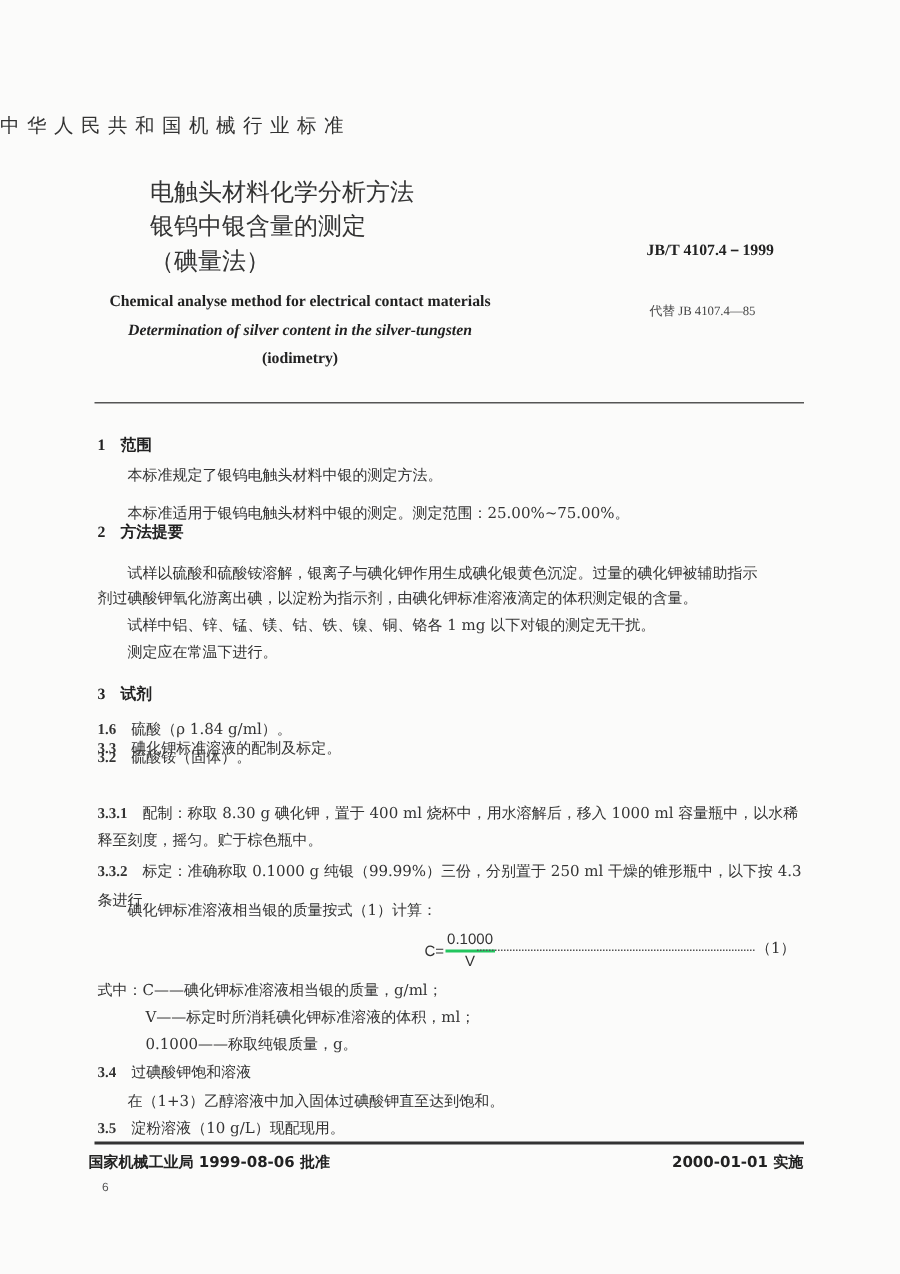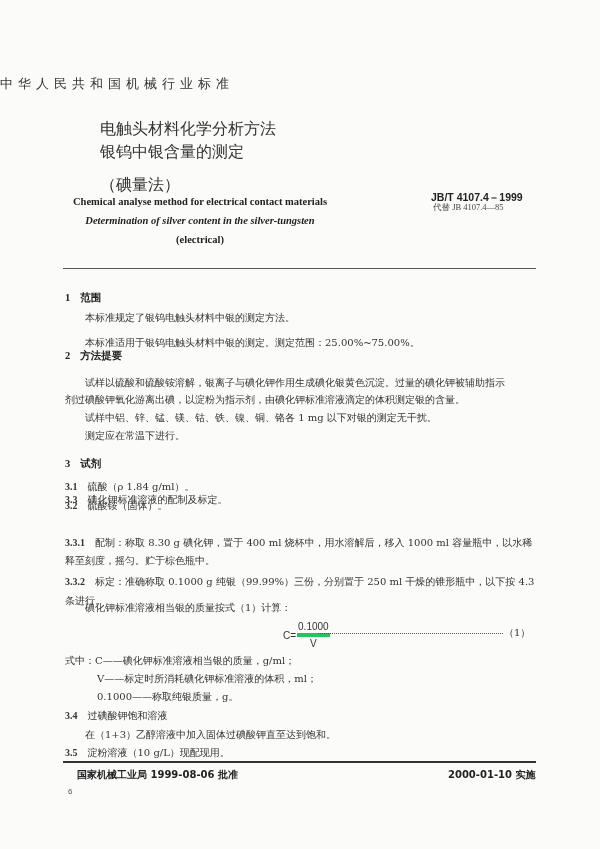--- a/index.html
+++ b/index.html
@@ -5,55 +5,55 @@
   html, body { margin: 0; padding: 0; }
   body {
     width: 600px; height: 849px; background: #fbfbfa; position: relative; overflow: hidden;
     font-family: "DejaVu Serif", "Liberation Serif", serif; color: #2a2a2a;
   }
   .abs { position: absolute; }
   .std-header { left: 0; width: 420px; top: 75px; text-align: left; font-family: "DejaVu Sans", sans-serif; font-size: 13px; letter-spacing: 5px; color: #333; }
   .title-zh { left: 100px; width: 180px; text-align: left; font-family: Liberation Sans, sans-serif; font-size: 16px; color: #333; line-height: 23px; }
   .t1 { top: 117px; }
   .t2 { top: 140px; }
-  .t3 { top: 173px; }
+  .t3 { top: 163px; }
   .title-en { left: 60px; width: 280px; text-align: center; font-family: "Liberation Serif", serif; font-weight: bold; font-size: 10.5px; color: #222; line-height: 19px; }
   .e1 { top: 192px; } .e2 { top: 211px; font-style: italic; } .e3 { top: 230px; }
-  .std-no { left: 431px; top: 160px; font-family: Liberation Sans, sans-serif; font-weight: bold; font-size: 10.5px; color: #222; margin-top: 31px; }
+  .std-no { left: 431px; top: 160px; font-family: Liberation Serif, serif; font-weight: bold; font-size: 10.5px; color: #222; }
   .replaces { left: 433px; top: 190px; font-size: 8.5px; color: #444; font-family: "Liberation Serif", serif; margin-top: 12px; }
   .rule { left: 63px; width: 473px; height: 0; border-top: 1.5px solid #555; }
   .rule.top { top: 268px; }
   .rule.bottom { top: 761px; border-top: 2px solid #333; }
   .body-text { font-size: 10px; line-height: 15px; color: #333; font-family: "DejaVu Serif", serif; white-space: nowrap; }
   .sec-h { font-weight: bold; font-size: 10.5px; font-family: "DejaVu Sans", sans-serif; color: #222; }
   .num { font-weight: bold; font-family: "Liberation Serif", serif; margin-right: 10px; }
   .indent { left: 85px; }
   .flush { left: 65px; }
   .formula { left: 283px; top: 610px; font-family: "Liberation Sans", sans-serif; font-size: 10px; color: #333; display: flex; align-items: center; }
   .frac { display: inline-flex; flex-direction: column; align-items: center; margin-left: 1px; }
-  .frac .n { border-bottom: 4px solid #22c55e; padding: 0 1px; line-height: 13px; }
+  .frac .n { border-bottom: 2px solid #22c55e; padding: 0 1px; line-height: 13px; }
   .frac .d { line-height: 13px; }
   .dots { left: 318px; top: 619px; width: 185px; border-top: 1px dotted #555; }
   .eqno { left: 504px; top: 611px; font-size: 10px; }
-  .footer-l { left: 77px; top: 768px; font-family: "DejaVu Sans", sans-serif; font-weight: bold; font-size: 10px; color: #222; text-align: right; }
+  .footer-l { left: 59px; top: 768px; font-family: "DejaVu Sans", sans-serif; font-weight: bold; font-size: 10px; color: #222; text-align: right; }
   .footer-r { left: 448px; top: 768px; font-family: "DejaVu Sans", sans-serif; font-weight: bold; font-size: 10px; color: #222; }
   .page-no { left: 68px; top: 787px; font-size: 8px; color: #555; font-family: "Liberation Sans", sans-serif; }
 </style>
 </head>
 <body>
 
 <div class="abs std-header">中华人民共和国机械行业标准</div>
 
 <div class="abs title-zh t1">电触头材料化学分析方法</div>
 <div class="abs title-zh t2">银钨中银含量的测定</div>
 <div class="abs title-zh t3">（碘量法）</div>
 
 <div class="abs title-en e1">Chemical analyse method for electrical contact materials</div>
 <div class="abs title-en e2">Determination of silver content in the silver-tungsten</div>
-<div class="abs title-en e3">(electrical)</div>
+<div class="abs title-en e3">(iodimetry)</div>
 
 <div class="abs std-no">JB/T 4107.4－1999</div>
 <div class="abs replaces">代替 JB 4107.4—85</div>
 
 <div class="abs rule top"></div>
 
 <div class="abs flush body-text sec-h" style="top:290px">
   <span class="num">1</span><span>范围</span>
 </div>
 <div class="abs indent body-text" style="top:310px">本标准规定了银钨电触头材料中银的测定方法。</div>
@@ -64,21 +64,21 @@
 </div>
 <div class="abs indent body-text" style="top:375px">试样以硫酸和硫酸铵溶解，银离子与碘化钾作用生成碘化银黄色沉淀。过量的碘化钾被辅助指示</div>
 <div class="abs flush body-text" style="top:392px">剂过碘酸钾氧化游离出碘，以淀粉为指示剂，由碘化钾标准溶液滴定的体积测定银的含量。</div>
 <div class="abs indent body-text" style="top:410px">试样中铝、锌、锰、镁、钴、铁、镍、铜、铬各 1 mg 以下对银的测定无干扰。</div>
 <div class="abs indent body-text" style="top:428px">测定应在常温下进行。</div>
 
 <div class="abs flush body-text sec-h" style="top:456px">
   <span class="num">3</span><span>试剂</span>
 </div>
 <div class="abs flush body-text" style="top:479px">
-  <span class="num">3.1</span><span>硫酸（ρ 1.84 g/ml）。</span>
+  <span class="num">1.6</span><span>硫酸（ρ 1.84 g/ml）。</span>
 </div>
 <div class="abs flush body-text" style="top:498px">
   <span class="num">3.2</span><span>硫酸铵（固体）。</span>
 </div>
 <div class="abs flush body-text" style="top:492px">
   <span class="num">3.3</span><span>碘化钾标准溶液的配制及标定。</span>
 </div>
 <div class="abs flush body-text" style="top:535px">
   <span class="num">3.3.1</span><span>配制：称取 8.30 g 碘化钾，置于 400 ml 烧杯中，用水溶解后，移入 1000 ml 容量瓶中，以水稀</span>
 </div>
@@ -108,14 +108,14 @@
   <span class="num">3.4</span><span>过碘酸钾饱和溶液</span>
 </div>
 <div class="abs indent body-text" style="top:727px">在（1+3）乙醇溶液中加入固体过碘酸钾直至达到饱和。</div>
 <div class="abs flush body-text" style="top:745px">
   <span class="num">3.5</span><span>淀粉溶液（10 g/L）现配现用。</span>
 </div>
 
 <div class="abs rule bottom"></div>
 
 <div class="abs footer-l">国家机械工业局 1999-08-06 批准</div>
-<div class="abs footer-r">2000-01-10 实施</div>
+<div class="abs footer-r">2000-01-01 实施</div>
 <div class="abs page-no">6</div>
 
 </body></html>

